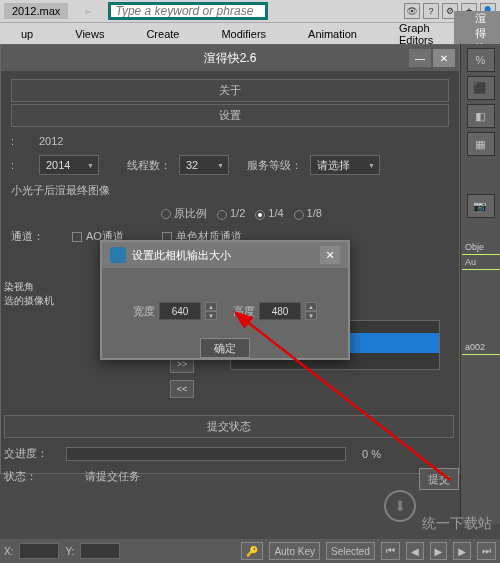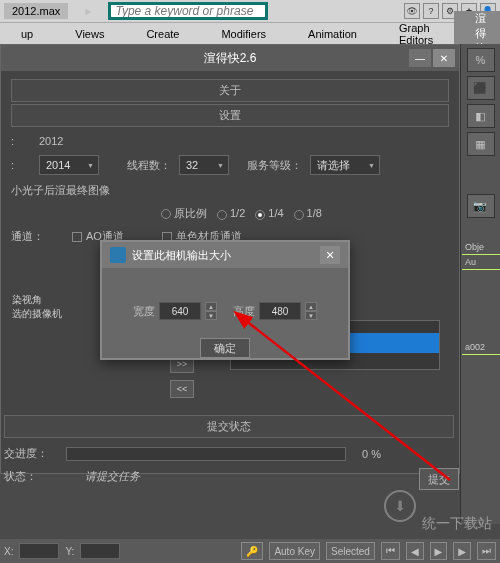--- a/index.html
+++ b/index.html
@@ -22,21 +22,21 @@
 .row { display: flex; align-items: center; gap: 8px; margin: 8px 0; font-size: 11px; }
 .label { min-width: 20px; }
 .select { background: #383838; border: 1px solid #666; height: 20px; padding: 0 6px; display: flex; align-items: center; color: #ddd; min-width: 50px; position: relative; }
 .select::after { content: "▼"; font-size: 7px; position: absolute; right: 4px; color: #aaa; }
 .radio-group { display: flex; gap: 10px; align-items: center; }
 .radio { width: 10px; height: 10px; border: 1px solid #888; border-radius: 50%; display: inline-block; vertical-align: middle; margin-right: 3px; position: relative; }
 .radio.checked::after { content: ""; position: absolute; width: 4px; height: 4px; background: #fff; border-radius: 50%; left: 2px; top: 2px; }
 .chk { width: 10px; height: 10px; border: 1px solid #888; display: inline-block; vertical-align: middle; margin-right: 4px; }
 .side-panel { position: absolute; right: 0; top: 44px; width: 40px; height: 480px; background: #555; border-left: 1px solid #333; }
 .side-btn { width: 28px; height: 24px; margin: 4px auto; background: #666; border: 1px solid #333; display: flex; align-items: center; justify-content: center; font-size: 11px; }
-.left-group { position: absolute; left: 12px; top: 280px; width: 60px; margin-top: 13px; }
+.left-group { position: absolute; left: 4px; top: 280px; width: 60px; }
 .ltext { font-size: 10px; line-height: 14px; color: #ccc; }
 .scroll-btns { position: absolute; left: 170px; top: 355px; display: flex; gap: 2px; }
 .sbtn { width: 24px; height: 18px; background: #555; border: 1px solid #777; color: #ccc; font-size: 9px; display: flex; align-items: center; justify-content: center; }
 .cam-list { position: absolute; left: 230px; top: 320px; width: 210px; height: 50px; background: #383838; border: 1px solid #666; }
 .cam-item { background: #1e7bd4; color: #fff; padding: 3px 6px; font-size: 10px; margin-top: 12px; }
 .submit-section { position: absolute; left: 4px; top: 415px; width: 450px; }
 .submit-hdr { text-align: center; font-size: 11px; padding: 3px; border: 1px solid #666; background: #484848; }
 .prog-bar { width: 280px; height: 14px; background: #383838; border: 1px solid #666; display: inline-block; vertical-align: middle; margin-left: 10px; }
 .submit-btn { position: absolute; right: -5px; bottom: 2px; width: 40px; height: 22px; background: #555; border: 1px solid #888; display: flex; align-items: center; justify-content: center; }
 .bottom-bar { position: absolute; left: 0; bottom: 0; width: 500px; height: 24px; background: #5a5a5a; display: flex; align-items: center; gap: 6px; padding: 0 4px; font-size: 10px; }
@@ -145,21 +145,21 @@
 
 <div class="submit-section">
   <div class="submit-hdr">提交状态</div>
   <div class="row">
     <span>交进度：</span>
     <div class="prog-bar"></div>
     <span style="margin-left:8px;">0 %</span>
   </div>
   <div class="row">
     <span>状态：</span>
-    <span style="margin-left:40px;font-style:italic;">请提交任务</span>
+    <span style="margin-left:40px;">请提交任务</span>
     <div class="submit-btn">提交</div>
   </div>
 </div>
 
 <div class="side-panel">
   <div class="side-btn">%</div>
   <div class="side-btn">⬛</div>
   <div class="side-btn">◧</div>
   <div class="side-btn">▦</div>
   <div style="height:30px;"></div>

